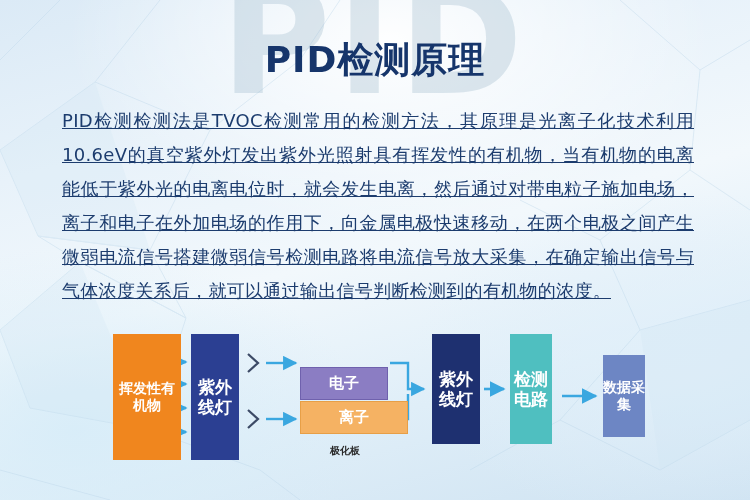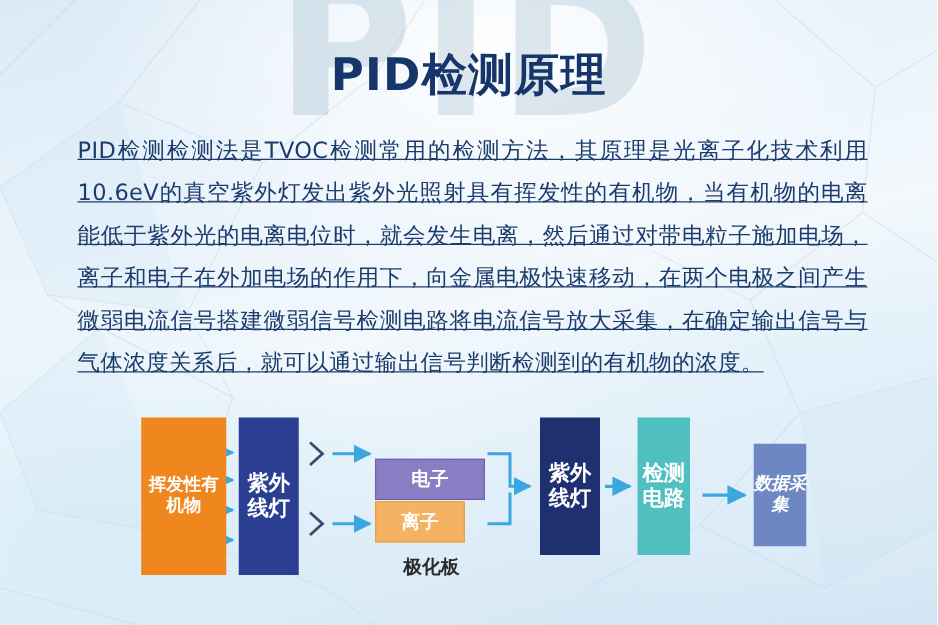--- a/index.html
+++ b/index.html
@@ -125,21 +125,21 @@
     background: #8b7dc3;
     font-size: 15px;
     border: 1px solid #6f61ad;
     margin-top: 20px;
   }
 
   
   .n-ion {
     left: 300px;
     top: 79px;
-    width: 72px;
+    width: 108px;
     height: 33px;
     background: #f5b263;
     font-size: 15px;
     border: 1px solid #e79f47;
   }
 
   
   .n-uv2 {
     left: 432px;
     top: 12px;
@@ -160,30 +160,29 @@
   }
 
   
   .n-data {
     left: 603px;
     top: 33px;
     width: 42px;
     height: 82px;
     background: #6d86c4;
     font-size: 14px;
-    font-style: italic;
   }
 
   .caption {
     position: absolute;
     left: 297px;
     top: 122px;
     width: 96px;
     text-align: center;
-    font-size: 15px;
+    font-size: 10px;
     color: #2a2a2a;
     font-weight: bold;
   }
 
   .svg-layer {
     position: absolute;
     inset: 0;
     pointer-events: none;
   }
 </style>

